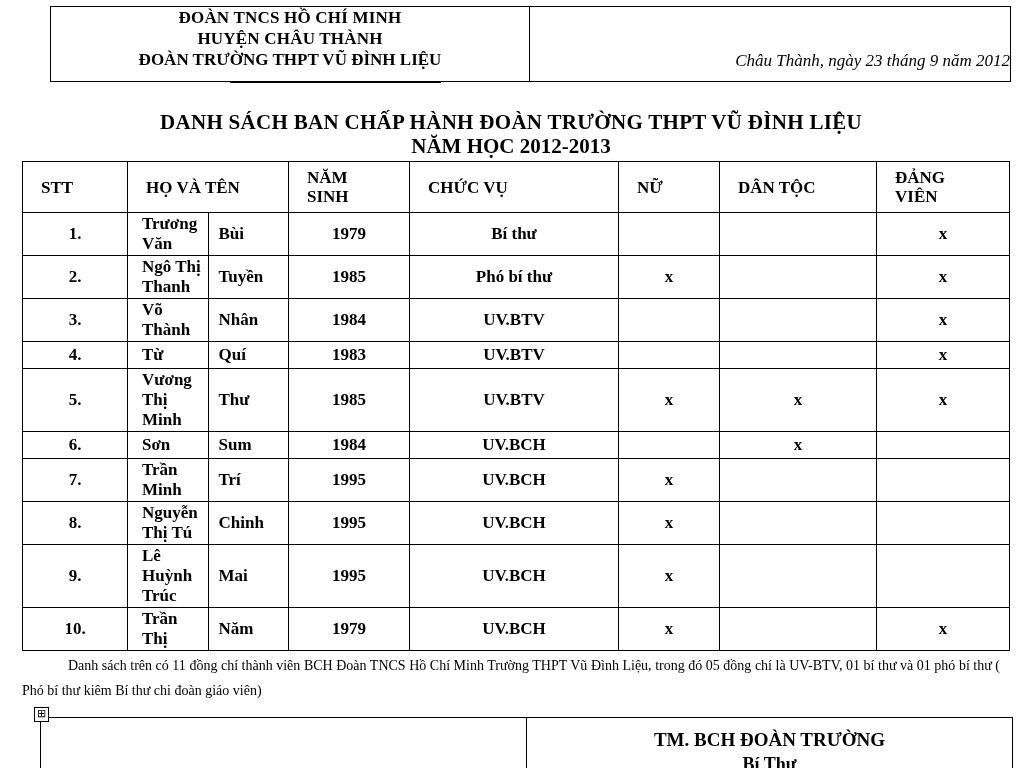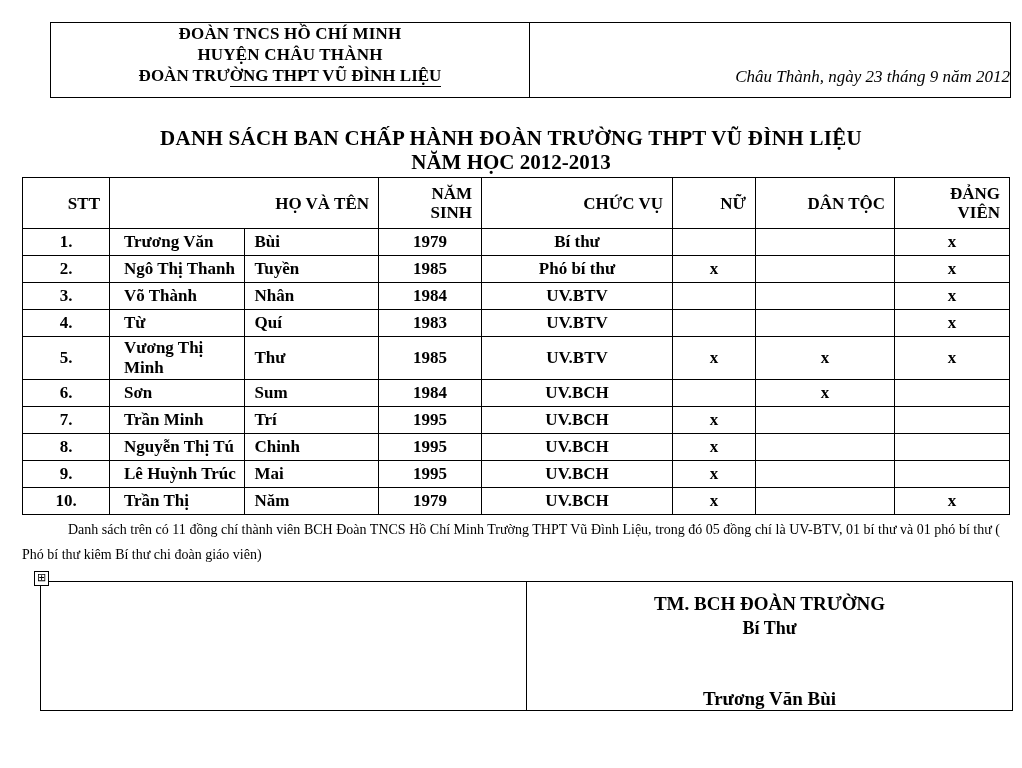--- a/index.html
+++ b/index.html
@@ -12,21 +12,21 @@
     height: 768px;
     font-family: "Liberation Serif", serif;
     color: #000000;
     overflow: hidden;
     position: relative;
   }
 
   
   .header-table {
     border-collapse: collapse;
-    margin: 22px 0 0 50px;
+    margin: 6px 0 0 50px;
     width: 960px;
     table-layout: fixed;
   }
   .header-table td {
     border: 1px solid #000;
     vertical-align: top;
     padding: 0;
   }
   .hdr-left {
     width: 478px;
@@ -44,21 +44,21 @@
     letter-spacing: 0.2px;
     line-height: 21px;
   }
   .hdr-line-underlined {
     font-weight: bold;
     font-size: 17px;
     line-height: 21px;
   }
   .hdr-line-underlined span.ul {
     border-bottom: 1.5px solid #000;
-    padding-bottom: 1px;
+    padding-bottom: 13px;
   }
   .hdr-date {
     font-style: italic;
     font-size: 17px;
     padding-top: 44px;
     padding-bottom: 10px;
   }
 
   
   .doc-title {
@@ -85,23 +85,23 @@
     table-layout: fixed;
   }
   .main-table th, .main-table td {
     border: 1px solid #000;
     font-size: 17px;
     font-weight: bold;
     padding: 1px 4px;
     height: 24px;
   }
   .main-table thead th {
-    text-align: right;
+    text-align: left;
     line-height: 19px;
-    padding: 2px 9px;
+    padding: 2px 18px;
     height: 46px;
   }
   .col-stt    { width: 68px;  text-align: center; }
   .col-name   { width: 248px; text-align: left; padding-left: 14px !important; }
   .col-last   { width: 94px;  text-align: left; padding-left: 10px !important; }
   .col-year   { width: 84px;  text-align: center; margin-top: 12px; }
   .col-pos    { width: 172px; text-align: center; }
   .col-nu     { width: 64px;  text-align: center; }
   .col-dantoc { width: 120px; text-align: center; }
   .col-dang   { width: 96px;  text-align: center; }

